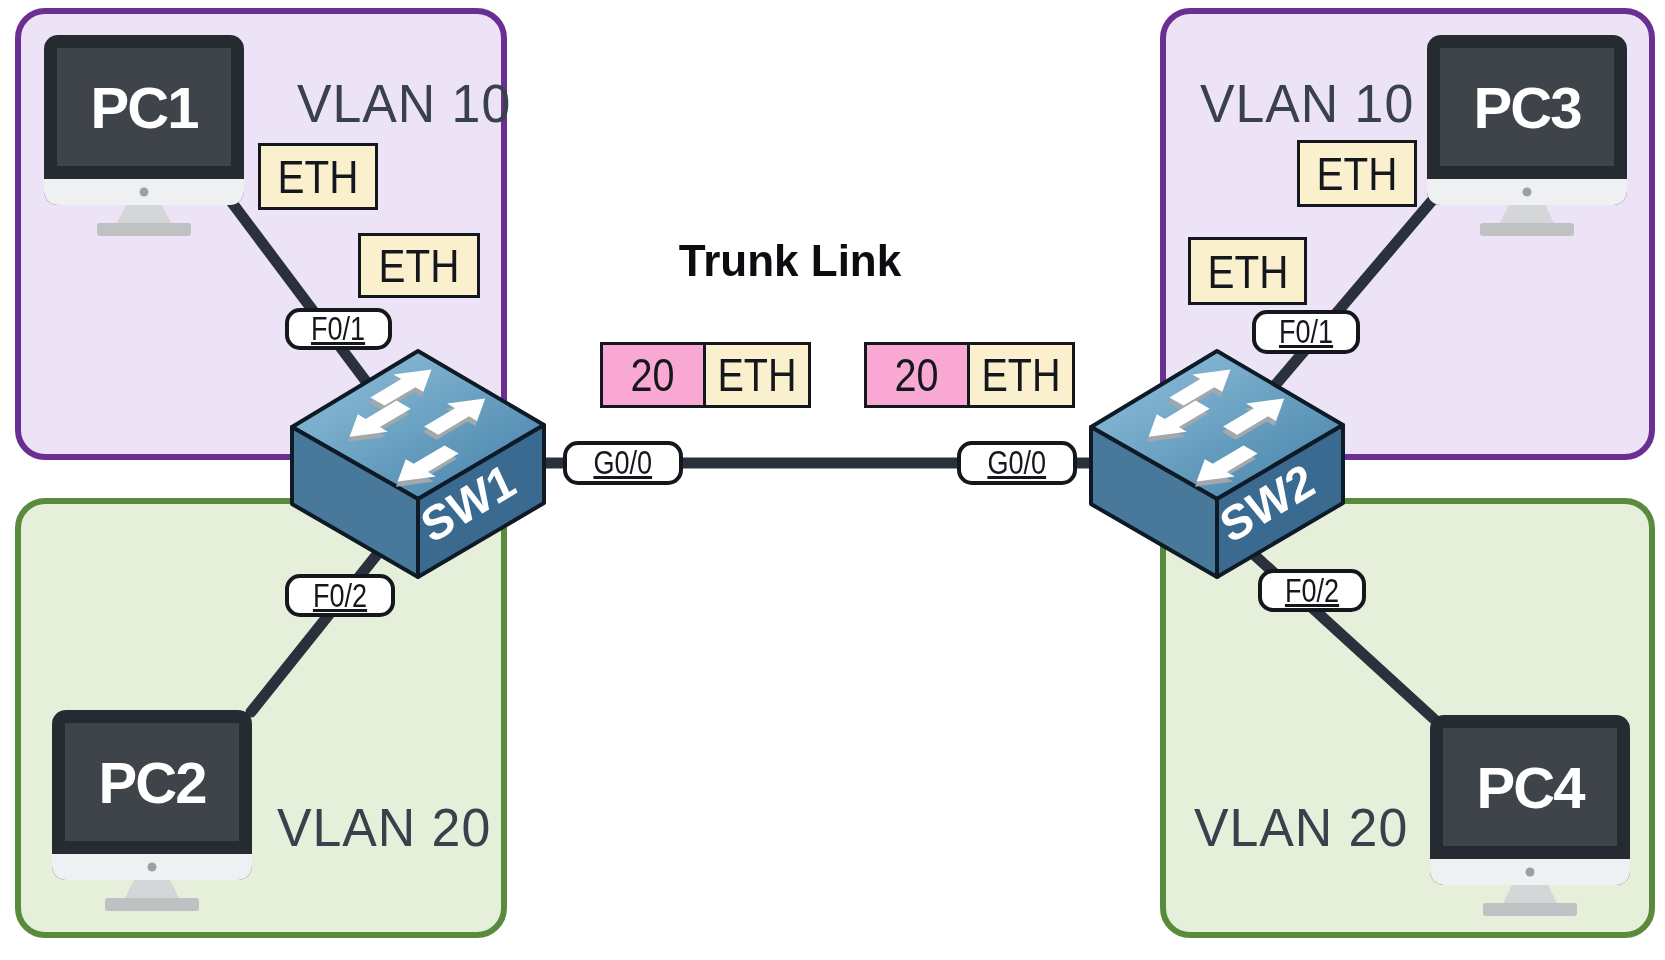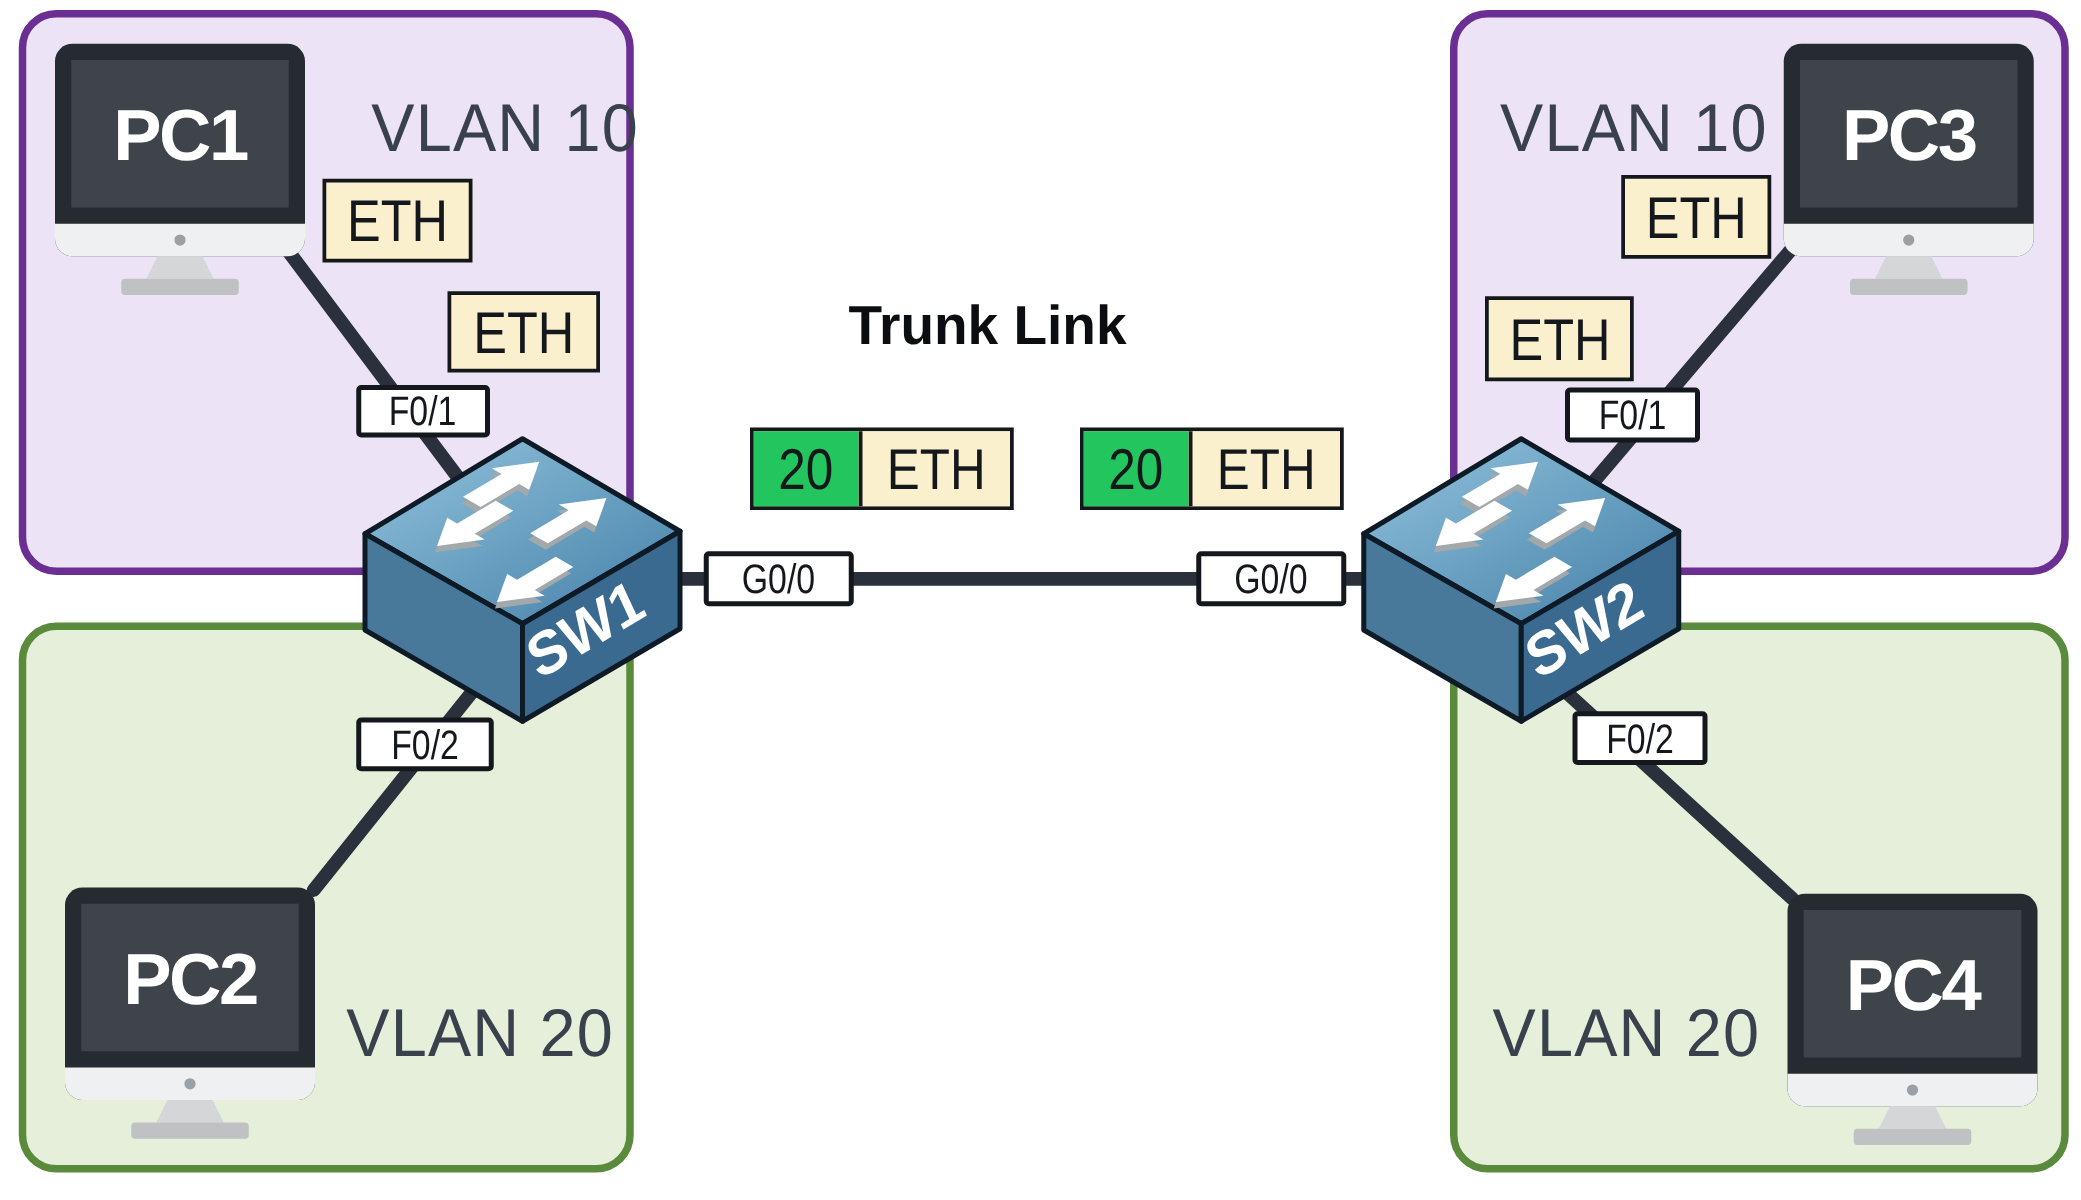--- a/index.html
+++ b/index.html
@@ -54,28 +54,28 @@
   .tag-frame{
     position:absolute;z-index:4;box-sizing:border-box;height:66px;display:flex;
     border:3px solid #14171c;background:#faf0ce;
   }
   #tag-frame-1{left:600px;top:342px;width:211px;}
   #tag-frame-2{left:864px;top:342px;width:211px;}
   .tag-cell{
     display:flex;align-items:center;justify-content:center;color:#14171c;font-size:46px;
   }
   .tag-cell span{transform:scaleX(.86);}
-  .tag-cell.vlan{width:84px;background:#22c55e;}
+  .tag-cell.vlan{width:100px;background:#f9a8d4;}
   .tag-cell.payload{flex:1;background:#faf0ce;border-left:3px solid #14171c;}
 
   
   .port-pill{
     position:absolute;z-index:4;box-sizing:border-box;background:#ffffff;
-    border:4px solid #14171c;border-radius:4px;display:flex;align-items:center;
-    justify-content:center;color:#14171c;font-size:33px;white-space:nowrap;
+    border:4px solid #14171c;border-radius:15px;display:flex;align-items:center;
+    justify-content:center;color:#14171c;font-size:33px;white-space:nowrap;text-decoration:underline;
   }
   .port-pill span{transform:scaleX(.82);}
   #pill-sw1-f01{left:285px;top:308px;width:107px;height:42px;}
   #pill-sw1-f02{left:285px;top:574px;width:110px;height:43px;}
   #pill-sw1-g00{left:563px;top:441px;width:120px;height:44px;}
   #pill-sw2-g00{left:957px;top:441px;width:120px;height:44px;}
   #pill-sw2-f01{left:1252px;top:310px;width:108px;height:44px;}
   #pill-sw2-f02{left:1258px;top:569px;width:108px;height:43px;}
 
   .sw-label{font-family:"Liberation Sans", sans-serif;}

